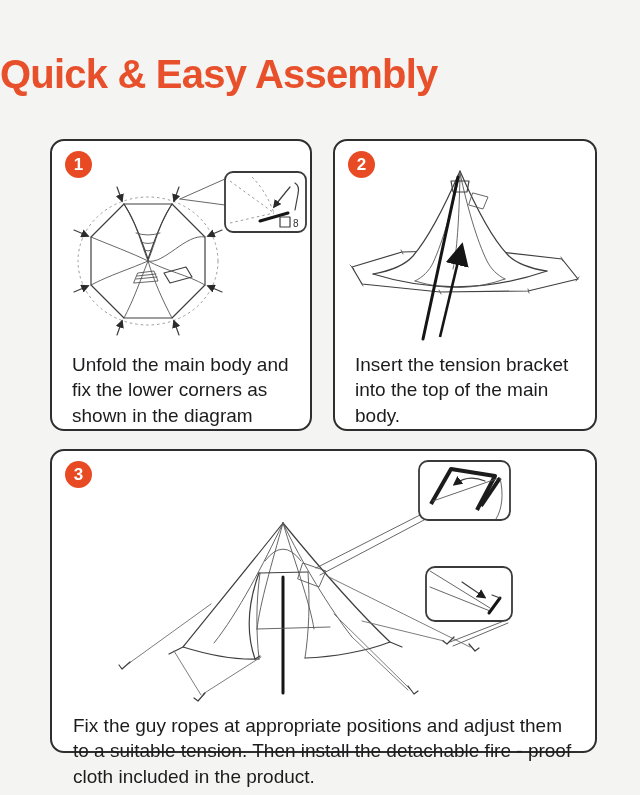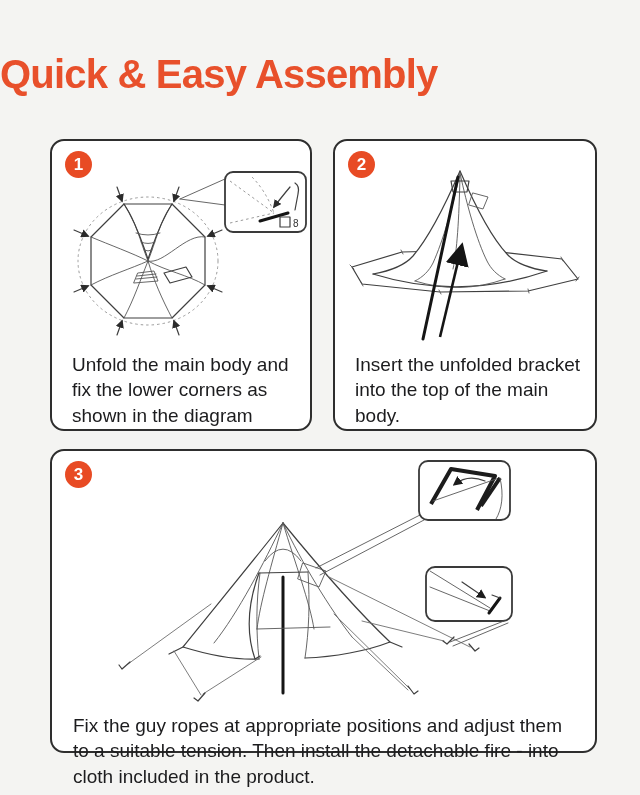--- a/index.html
+++ b/index.html
@@ -157,21 +157,21 @@
 
         <polygon class="ln-thin" points="138,52 153,56 148,68 134,64"></polygon>
       </g>
 
       <g>
         <line class="thick" x1="88" y1="198" x2="123" y2="36"></line>
         <path d="M105,196 L126,108" fill="none" stroke="#151515" stroke-width="2.6" marker-end="url(#ah2)"></path>
       </g>
     </svg>
 
-    <div class="caption">Insert the unfolded bracket into the top of the main body.</div>
+    <div class="caption">Insert the tension bracket into the top of the main body.</div>
   </div>
 
   <div class="panel panel-3">
     <div class="badge">3</div>
 
     <svg class="diagram" width="543" height="258" viewBox="0 0 543 258">
       <defs>
         <marker id="ah3" viewBox="0 0 10 10" refX="7" refY="5" markerWidth="8" markerHeight="8" orient="auto-start-reverse">
           <path d="M0,0 L10,5 L0,10 z" fill="#1c1c1c"></path>
         </marker>
@@ -238,16 +238,16 @@
         <path class="ln" d="M410,131 L432,146" marker-end="url(#ah3)" stroke-width="1.8"></path>
         <path class="thick" d="M437,162 L448,147" stroke-width="2.6"></path>
         <path class="ln" d="M448,147 l-8,-3" stroke-width="2"></path>
 
         <path class="ln-thin" d="M452,170 L398,191"></path>
         <path class="ln-thin" d="M456,172 L401,195"></path>
         <path class="ln" d="M395,193 l7,-7 m-7,7 l-4,-3" stroke-width="1.6"></path>
       </g>
     </svg>
 
-    <div class="caption">Fix the guy ropes at appropriate positions and adjust them to a suitable tension. Then install the detachable fire - into cloth included in the product.</div>
+    <div class="caption">Fix the guy ropes at appropriate positions and adjust them to a suitable tension. Then install the detachable fire - proof cloth included in the product.</div>
   </div>
 
 </div>
 
 </body></html>

